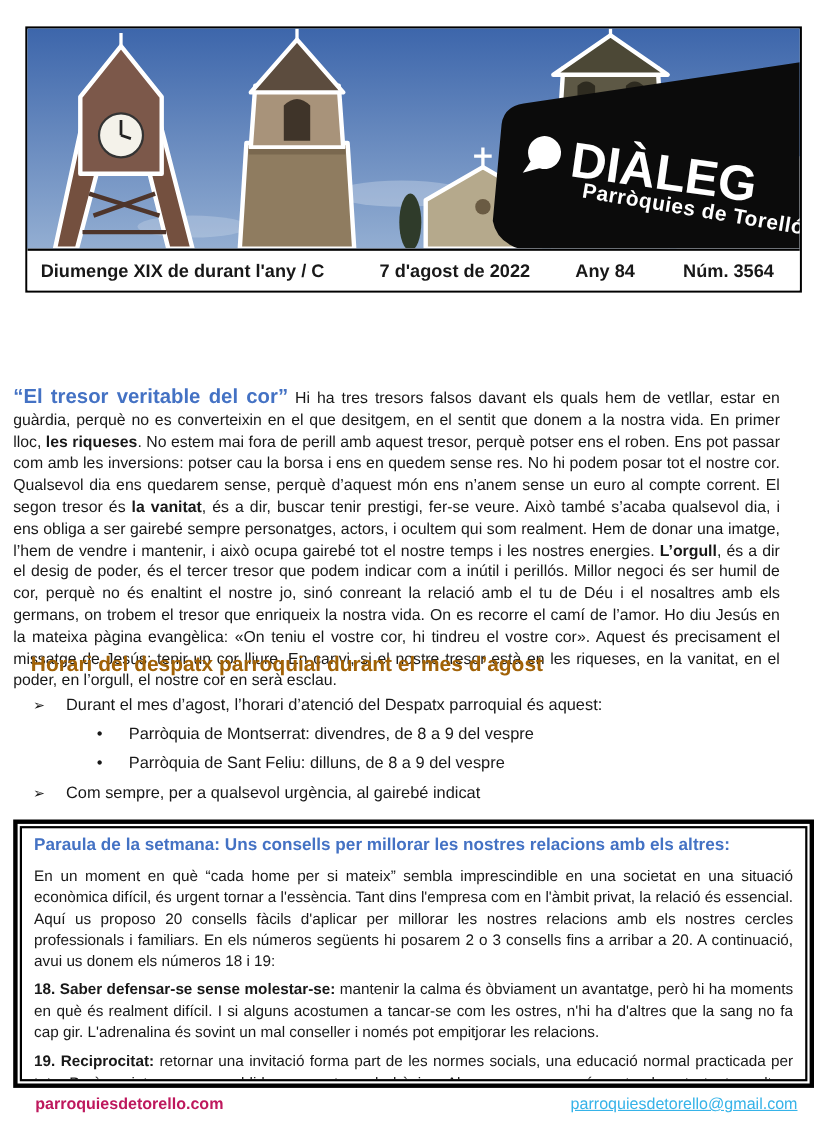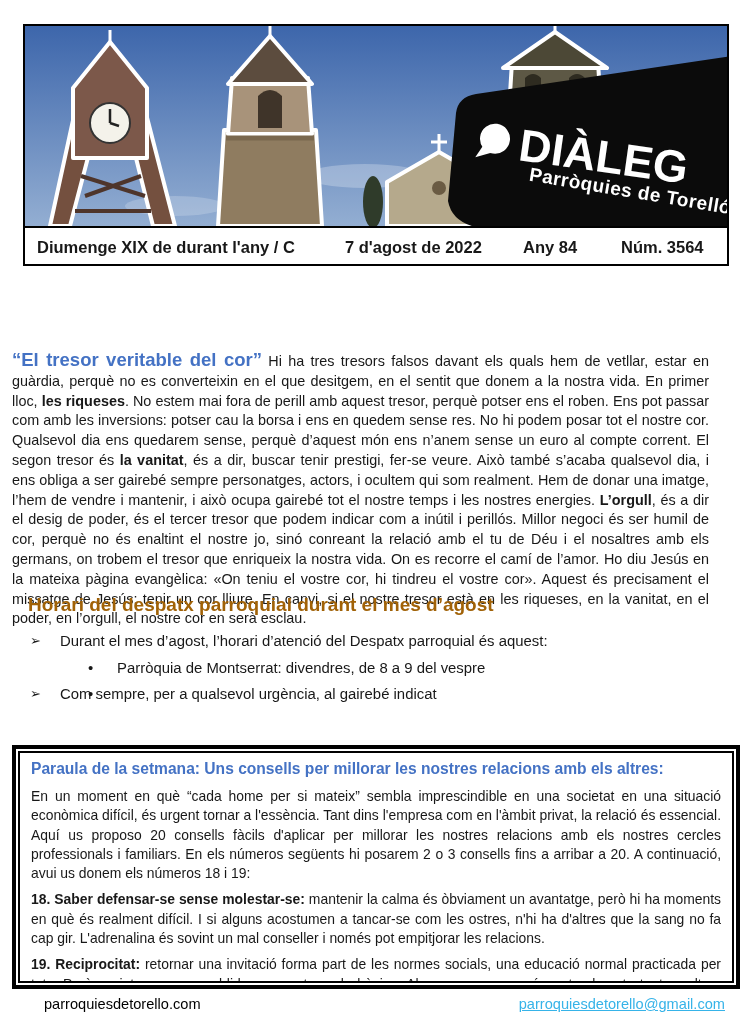--- a/index.html
+++ b/index.html
@@ -44,21 +44,21 @@
   
   .weekly-outer { position:absolute; left:12px; top:745px; width:728px; height:244px;
                   border:4px solid #000; padding:2px; background:#fff; }
   .weekly-inner { width:100%; height:100%; border:2px solid #000; padding:6px 11px 17px 11px; overflow:hidden; }
   .weekly-title { color:#4472c4; font-weight:bold; font-size:15.6px; line-height:20px; margin-bottom:8px; }
   .weekly-p { font-size:13.9px; line-height:19.3px; text-align:justify; margin-bottom:7px; }
   .weekly-p:last-child { margin-bottom:0; }
 
   
   .footer { position:absolute; left:28px; top:996px; width:697px; height:22px; font-size:14.6px; }
-  .site-link  { position:absolute; left:16px; color:#000000; text-decoration:none; }
+  .site-link  { position:absolute; left:4px; color:#be185d; text-decoration:none;font-weight:bold; }
   .email-link { position:absolute; right:0; color:#36b3e8; text-decoration:underline;padding-left:44px; }
 </style>
 </head>
 <body>
 
 <div class="page">
 
   <div class="header-frame">
     <div class="photo">
       <svg width="702" height="200" viewBox="0 0 702 200">
@@ -148,20 +148,21 @@
     <div class="li lv1">
       <span class="mk">➢</span>
       <span class="tx">Durant el mes d’agost, l’horari d’atenció del Despatx parroquial és aquest:</span>
     </div>
     <div class="li lv2">
       <span class="mk">•</span>
       <span class="tx">Parròquia de Montserrat: divendres, de 8 a 9 del vespre</span>
     </div>
     <div class="li lv2">
       <span class="mk">•</span>
+      <span class="tx">Parròquia de Sant Feliu: dilluns, de 8 a 9 del vespre</span>
     </div>
     <div class="li lv1">
       <span class="mk">➢</span>
       <span class="tx">Com sempre, per a qualsevol urgència, al gairebé indicat</span>
     </div>
   </div>
 
   <div class="weekly-outer">
     <div class="weekly-inner">
       <div class="weekly-title">Paraula de la setmana: Uns consells per millorar les nostres relacions amb els altres:</div>

